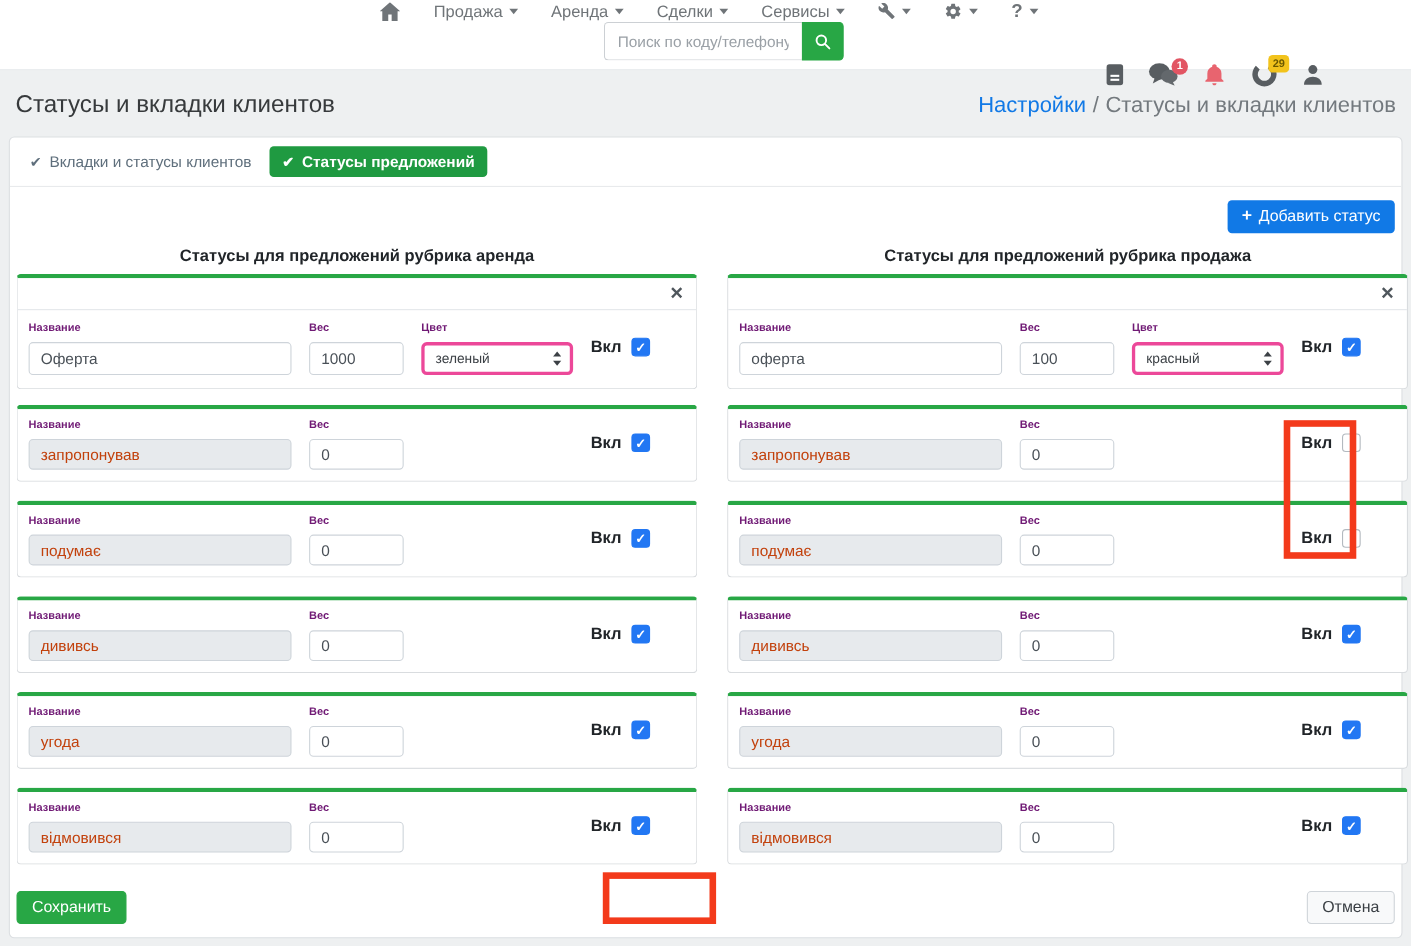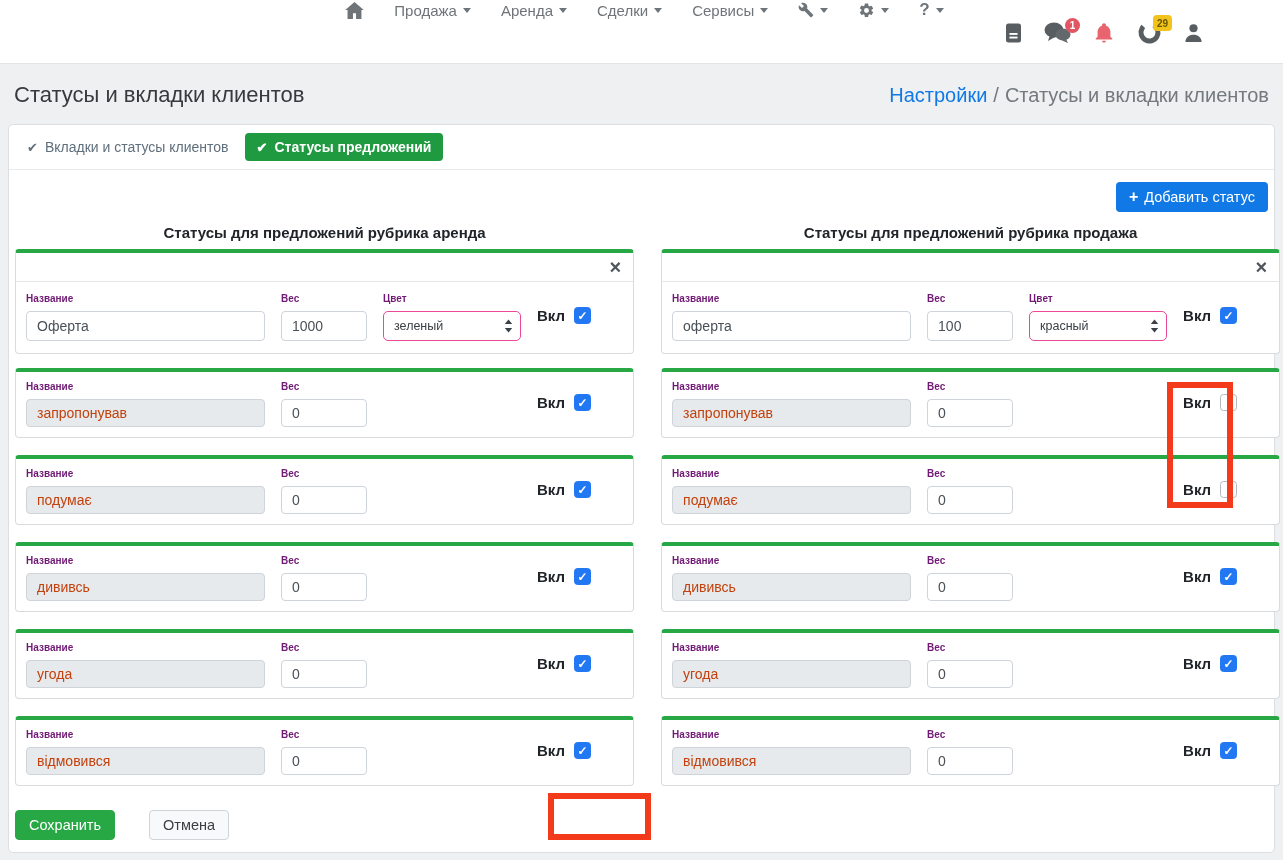--- a/index.html
+++ b/index.html
@@ -113,38 +113,38 @@
   .fg input {
     height: 28px; border: 1px solid #ced4da; border-radius: 4px; padding: 0 10px;
     font-size: 14px; color: #495057; outline: none; background: #fff;
     font-family: "Liberation Sans", sans-serif;
   }
   .status-card.first .fg input { height: 30px; }
   .fg input:disabled { background: #e7eaed; color: #c2410c; }
   .fg.name input { width: 239px; }
   .fg.weight input { width: 86px; }
   .sel {
-    width: 138px; height: 30px; border: 1px solid #ec4899; border-radius: 5px;
+    width: 138px; height: 30px; border: 3px solid #ec4899; border-radius: 5px;
     display: flex; align-items: center; justify-content: space-between;
     padding: 0 7px 0 10px; font-size: 12.5px; color: #3c4146; cursor: pointer; background: #fff;
   }
   .enabled { margin-left: auto; align-self: center; display: flex; align-items: center; gap: 9px; }
   .enabled-label { font-weight: bold; font-size: 15px; }
   .checkbox {
     width: 17px; height: 17px; border-radius: 3.5px; cursor: pointer;
     display: flex; align-items: center; justify-content: center;
     background: #fff; border: 1px solid #b3b9bf;
   }
   .checkbox.checked {
     background: #2277f3; border: 1px solid #2277f3;
     color: #fff; font-size: 12px; font-weight: bold;
   }
 
   
-  .footer-row { display: flex; justify-content: flex-start; gap: 34px; margin-top: 7px; }
+  .footer-row { display: flex; justify-content: space-between; gap: 34px; margin-top: 7px; }
   .save-btn {
     background: #28a745; color: #fff; border: 1px solid #28a745; border-radius: 4px;
     font-size: 14.5px; padding: 6px 13px; cursor: pointer; font-family: "Liberation Sans", sans-serif;
   }
   .cancel-btn {
     background: #f8f9fa; color: #3a3f44; border: 1px solid #cfd4d9; border-radius: 4px;
     font-size: 14.5px; padding: 6px 13px; cursor: pointer; font-family: "Liberation Sans", sans-serif;
   }
 
   
@@ -191,20 +191,29 @@
           <path fill="#6f7478" d="M19.14 12.94a7 7 0 0 0 0-1.88l2.03-1.58a.5.5 0 0 0 .12-.64l-1.92-3.32a.5.5 0 0 0-.61-.22l-2.39.96a7 7 0 0 0-1.62-.94l-.36-2.54A.5.5 0 0 0 13.9 2h-3.8a.5.5 0 0 0-.5.42l-.36 2.54a7 7 0 0 0-1.62.94l-2.39-.96a.5.5 0 0 0-.61.22L2.7 8.48a.5.5 0 0 0 .12.64l2.03 1.58a7 7 0 0 0 0 1.88L2.82 14.2a.5.5 0 0 0-.12.64l1.92 3.32c.13.22.4.31.61.22l2.39-.96c.5.38 1.04.7 1.62.94l.36 2.54c.04.24.25.42.5.42h3.8c.25 0 .46-.18.5-.42l.36-2.54a7 7 0 0 0 1.62-.94l2.39.96c.22.09.48 0 .61-.22l1.92-3.32a.5.5 0 0 0-.12-.64zM12 15.5a3.5 3.5 0 1 1 0-7 3.5 3.5 0 0 1 0 7z"></path>
         </svg>
       <span class="caret"></span>
     </span>
     <span class="nav-item">
       <span class="nav-q">?</span>
       <span class="caret"></span>
     </span>
   </div>
 
+  <div class="searchbox">
+    <input type="text" placeholder="Поиск по коду/телефону" style="">
+    <span class="search-btn">
+      <svg width="16" height="16" viewBox="0 0 24 24">
+          <circle cx="10" cy="10" r="6.5" fill="none" stroke="#fff" stroke-width="2.6"></circle>
+          <line x1="15.2" y1="15.2" x2="21" y2="21" stroke="#fff" stroke-width="2.6" stroke-linecap="round"></line>
+        </svg>
+    </span>
+  </div>
 
   <div class="nav-icons">
     <span class="icon-wrap">
       <svg width="17" height="20" viewBox="0 0 17 20">
           <rect x="1" y="0.5" width="15" height="19" rx="2.5" fill="#585d61"></rect>
           <rect x="4.5" y="10" width="8" height="1.9" fill="#fff"></rect>
           <rect x="4.5" y="13.6" width="8" height="1.9" fill="#fff"></rect>
         </svg>
     </span>
     <span class="icon-wrap">

